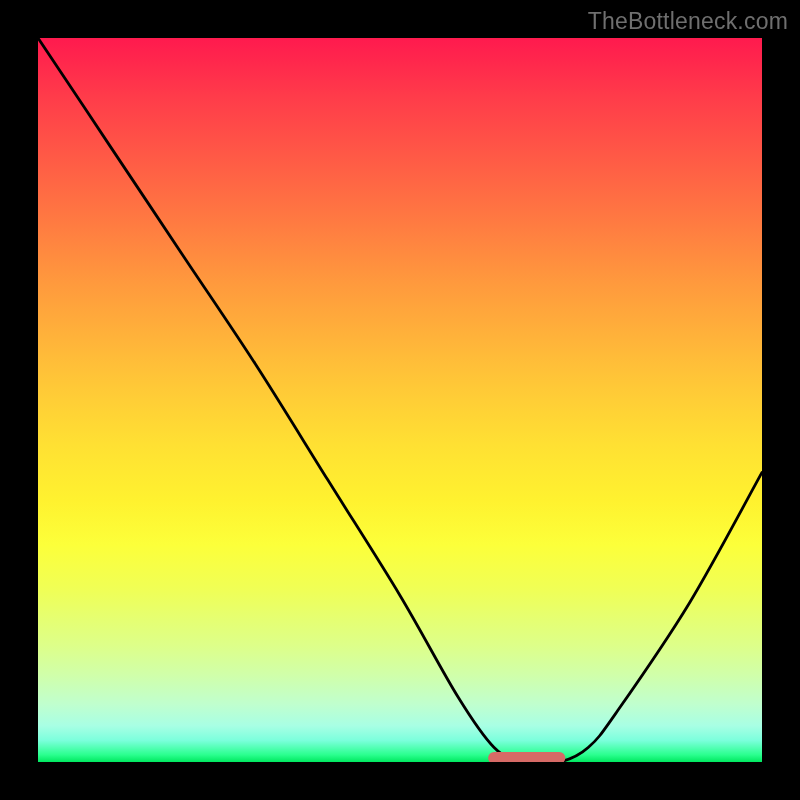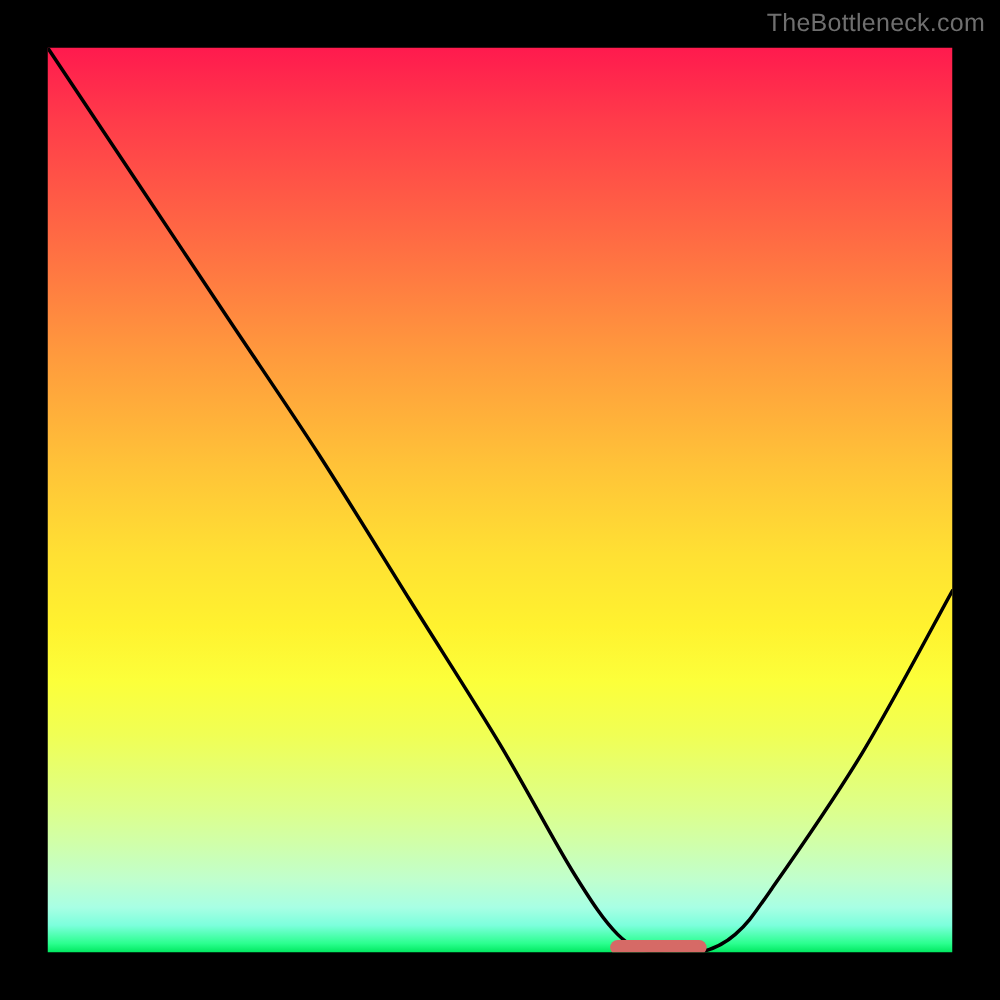--- a/index.html
+++ b/index.html
@@ -51,21 +51,21 @@
       #7cffdc 97%,
       #2bff8f 99%,
       #00e860 100%
     );
   }
   .watermark {
     position: absolute;
     top: 8px;
     right: 12px;
     color: #6f6f6f;
-    font-size: 20px;
+    font-size: 23px;
     font-weight: 500;
     letter-spacing: 0.2px;
     user-select: none;
   }
   svg.curve {
     position: absolute;
     top: 0;
     left: 0;
     width: 100%;
     height: 100%;

